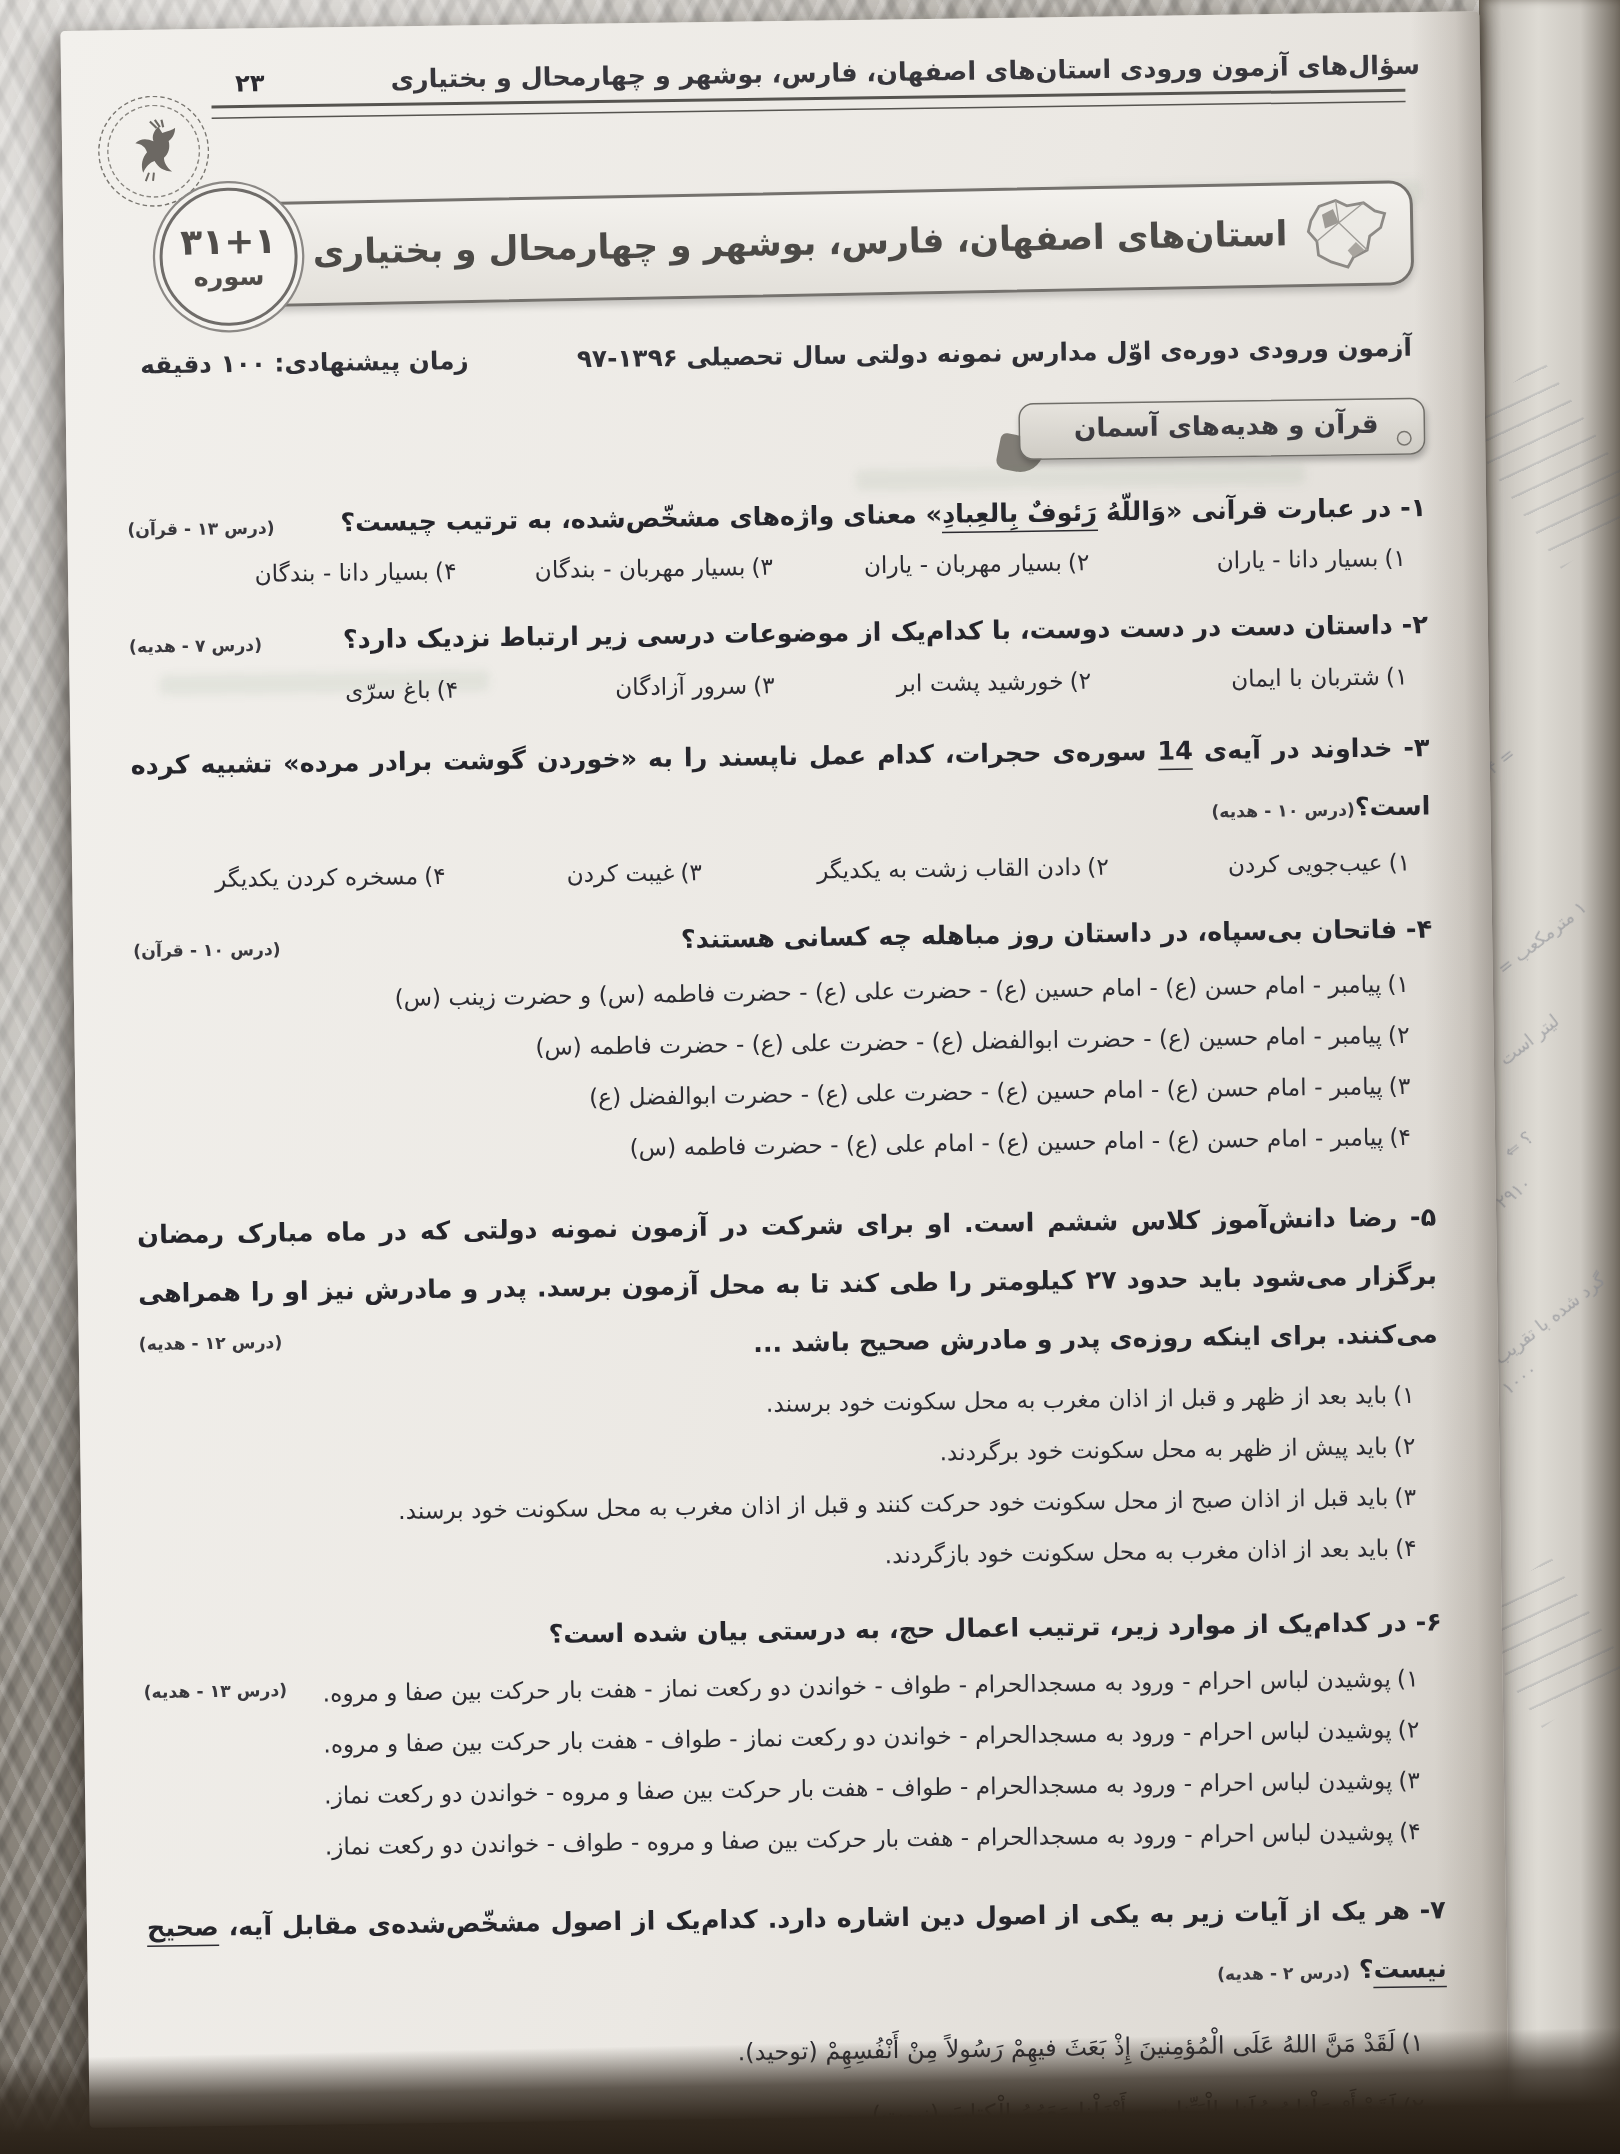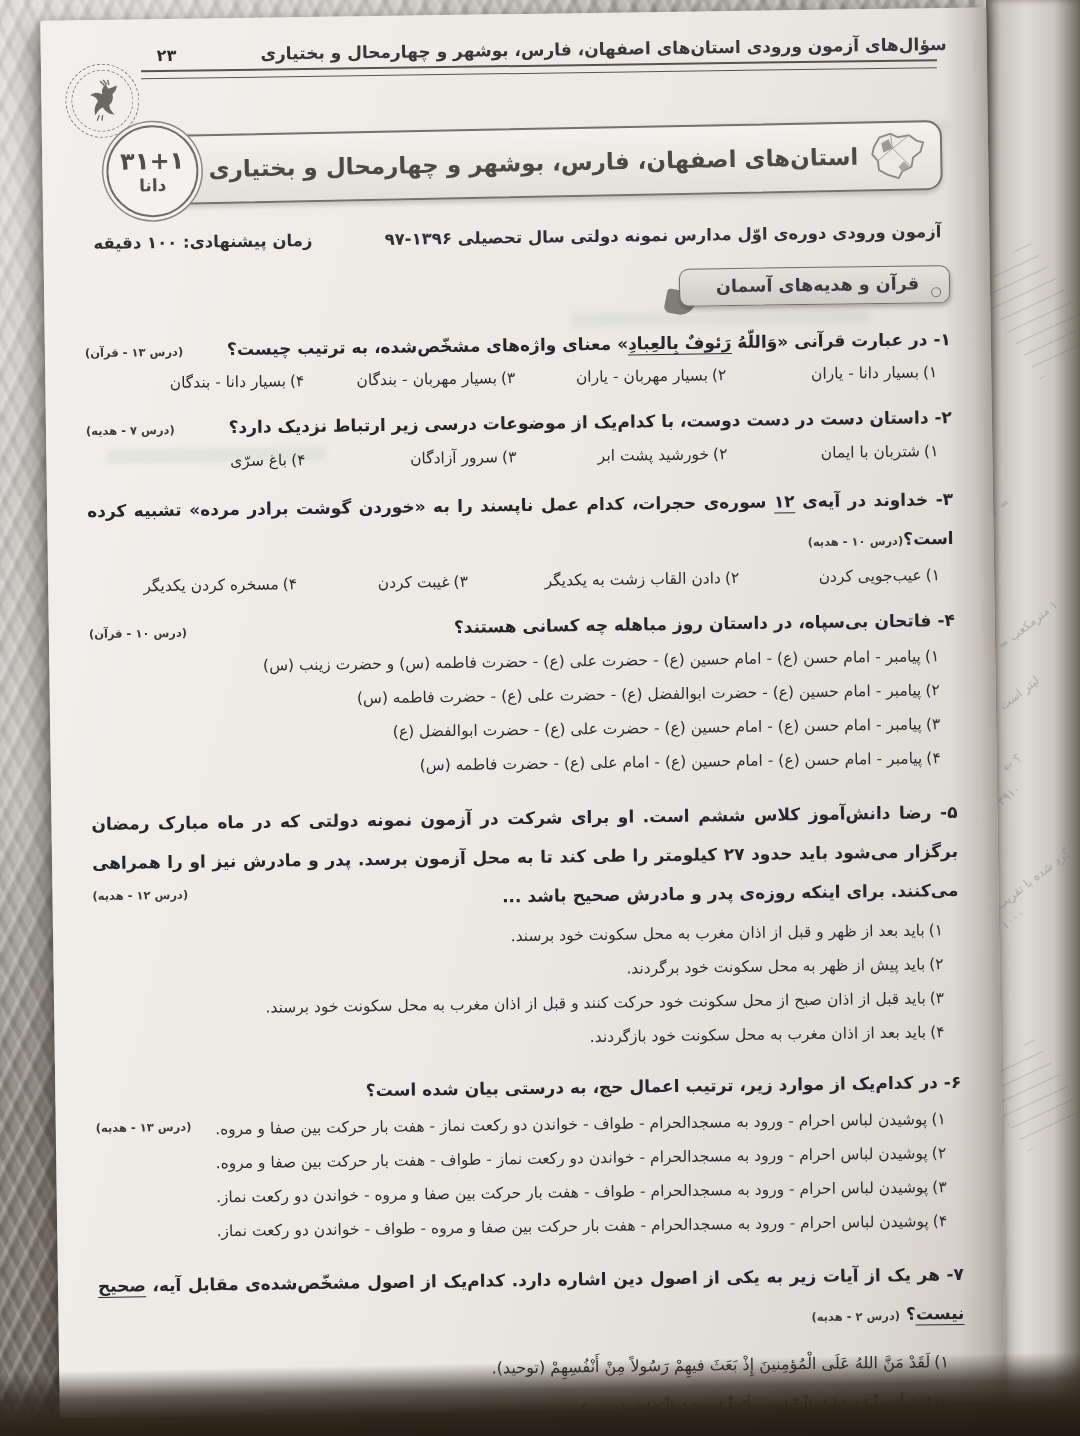--- a/index.html
+++ b/index.html
@@ -128,21 +128,21 @@
           <svg width="56" height="52" viewBox="0 0 60 56">
             <path d="M4 18 L10 8 L22 4 L30 8 L42 6 L50 12 L57 14 L54 24 L46 30 L44 40 L34 45 L30 52 L18 48 L9 43 L8 33 L2 26 Z" fill="#eceae5" stroke="#76736f" stroke-width="2"></path>
             <path d="M22 4 L24 20 L8 33 M24 20 L44 40 M24 20 L42 6" stroke="#8d8a85" stroke-width="1" fill="none"></path>
             <path d="M12 14 L20 10 L24 20 L14 24 Z" fill="#8a8680"></path>
             <path d="M30 40 L36 34 L42 40 L34 45 Z" fill="#9a968f"></path>
           </svg>
         </span>
         <span class="banner-title">استان‌های اصفهان، فارس، بوشهر و چهارمحال و بختیاری</span>
         <div class="badge">
           <div class="b1">۳۱+۱</div>
-          <div class="b2">دانا</div>
+          <div class="b2">سوره</div>
         </div>
       </div>
 
       <div class="exam-row">
         <div class="exam-title">آزمون ورودی دوره‌ی اوّل مدارس نمونه دولتی سال تحصیلی ۱۳۹۶-۹۷</div>
         <div class="exam-time">زمان پیشنهادی: ۱۰۰ دقیقه</div>
       </div>
 
       <div class="ribbon-wrap">
         <div class="ribbon">
@@ -173,21 +173,21 @@
           <div class="opts-row">
             <div class="opt"><span class="opt-label">۱)</span><span>شتربان با ایمان</span></div>
             <div class="opt"><span class="opt-label">۲)</span><span>خورشید پشت ابر</span></div>
             <div class="opt"><span class="opt-label">۳)</span><span>سرور آزادگان</span></div>
             <div class="opt"><span class="opt-label">۴)</span><span>باغ سرّی</span></div>
           </div>
         </div>
 
         <div class="q">
           <div class="q-text full">
-            <span class="q-num">۳-</span>&nbsp;<span>خداوند در آیه‌ی </span><span class="u">۱۲</span><span> سوره‌ی حجرات، کدام عمل ناپسند را به «خوردن گوشت برادر مرده» تشبیه کرده است؟</span><span class="tag inline">(درس ۱۰ - هدیه)</span>
+            <span class="q-num">۳-</span>&nbsp;<span>خداوند در آیه‌ی </span><span class="u">14</span><span> سوره‌ی حجرات، کدام عمل ناپسند را به «خوردن گوشت برادر مرده» تشبیه کرده است؟</span><span class="tag inline">(درس ۱۰ - هدیه)</span>
           </div>
           <div class="opts-row" style="grid-template-columns:1fr 1.35fr .85fr 1fr;">
             <div class="opt"><span class="opt-label">۱)</span><span>عیب‌جویی کردن</span></div>
             <div class="opt"><span class="opt-label">۲)</span><span>دادن القاب زشت به یکدیگر</span></div>
             <div class="opt"><span class="opt-label">۳)</span><span>غیبت کردن</span></div>
             <div class="opt"><span class="opt-label">۴)</span><span>مسخره کردن یکدیگر</span></div>
           </div>
         </div>
 
         <div class="q">

